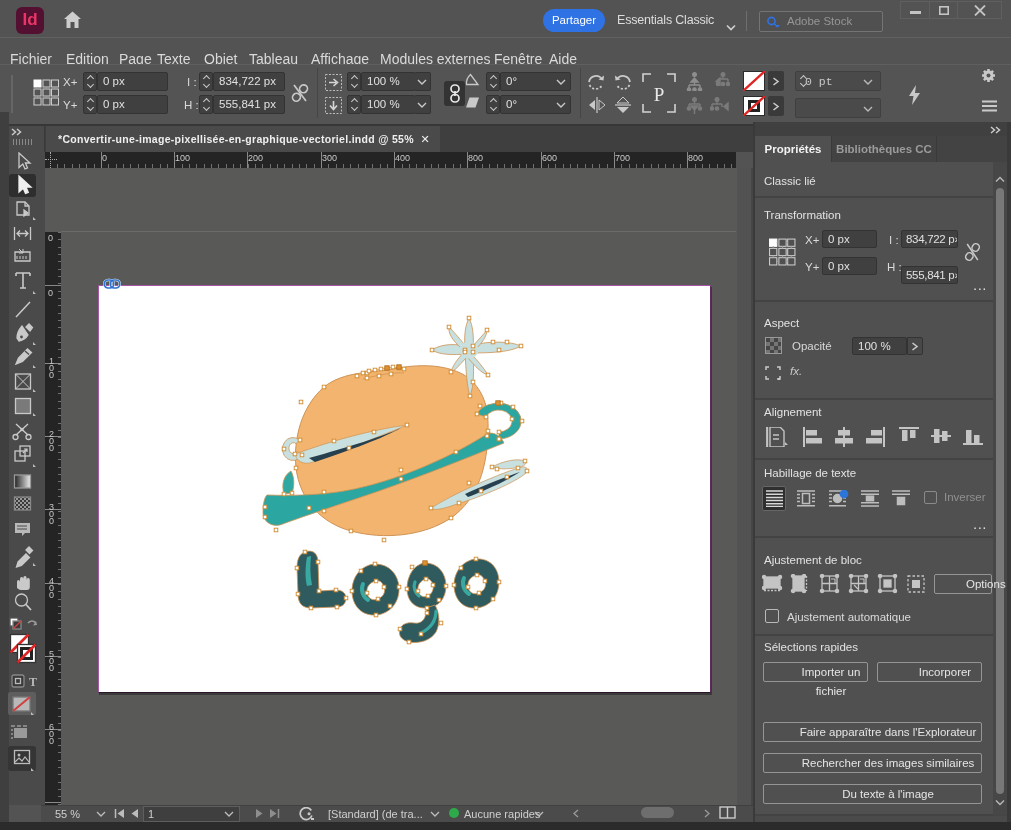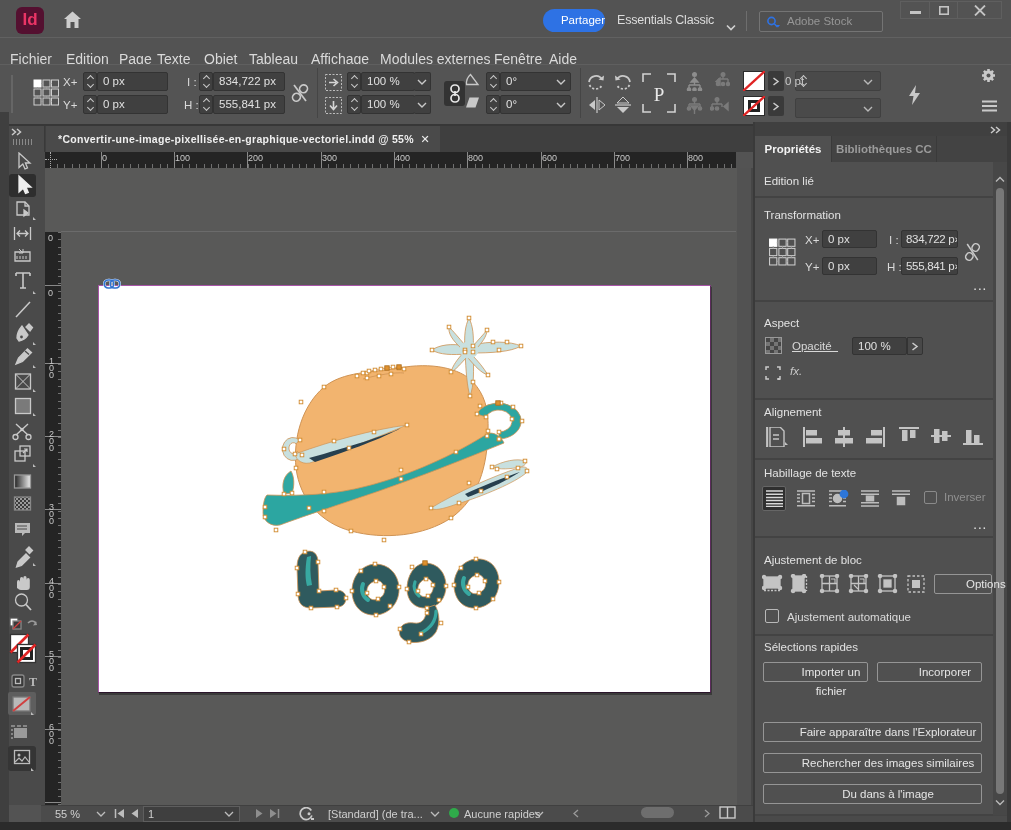--- a/index.html
+++ b/index.html
@@ -7,21 +7,21 @@
     font-family:"Liberation Sans", sans-serif; }
   #app { position:absolute; left:0; top:0; width:1011px; height:830px; background:#535353; }
   .abs { position:absolute; }
 
   
   #titlebar { left:0; top:0; width:1011px; height:38px; background:#535353; border-bottom:1px solid #616161; }
   #idlogo { left:16px; top:7px; width:28px; height:27px; background:#541030; border-radius:6px;
     color:#ea3566; font-weight:bold; font-size:17px; text-align:center; line-height:26px; }
   #homeico { left:63px; top:11px; }
   #partager { left:543px; top:9px; width:62px; height:23px; background:#2e72e4; border-radius:12px;
-    color:#fff; font-size:11.5px; text-align:right; line-height:23px; }
+    color:#fff; font-size:11.5px; text-align:center; line-height:23px; }
   #workspace { left:617px; top:13px; color:#dcdcdc; font-size:12.5px; letter-spacing:-0.2px; }
   #wschev { left:726px; top:17px; }
   #vsep1 { left:746px; top:11px; width:1px; height:20px; background:#6e6e6e; }
   #searchbox { left:759px; top:11px; width:124px; height:21px; background:#505050; border:1px solid #747474; border-radius:2px; }
   #winbtns { left:900px; top:1px; width:102px; height:18px; border:1px solid #5f5f5f; }
   .winb { position:absolute; top:0; height:16px; border-right:1px solid #5f5f5f; }
 
   
   #menubar { left:0; top:39px; width:1011px; height:24px; background:#535353; }
   .menuitem { position:absolute; top:51px; color:#dadada; font-size:14px; }
@@ -300,21 +300,21 @@
   <svg class="abs" style="left:743px;top:96px" width="22" height="20">
       <path d="M0 20 L22 0" stroke="#e02424" stroke-width="2.4"></path>
     </svg>
   <div class="abs" style="left:768px;top:96px;width:16px;height:20px;background:#3a3a3a;border-radius:2px;"></div>
   <svg class="abs chev" style="left:772px;top:102px" width="8" height="9">
       <path d="M1.5 1 L6 4.5 L1.5 8" stroke="#cdcdcd" stroke-width="1.5" fill="none"></path>
     </svg>
 
   <div class="abs" style="left:795px;top:71px;width:86px;height:20px;background:#4a4a4a;border:1px solid #404040;border-radius:2px;"></div>
   <div class="spin" style="left:797px;top:73px;height:16px;background:none;border:none;"></div>
-  <span class="lbl" style="left:785px;top:75px;color:#c9c9c9;">0 pt</span>
+  <span class="lbl" style="left:805px;top:75px;color:#c9c9c9;font-family:Liberation Mono, monospace;">0 pt</span>
   <svg class="abs chev" style="left:863px;top:79px" width="10" height="6">
       <path d="M1 1 L5 5 L9 1" stroke="#b9b9b9" stroke-width="1.4" fill="none"></path>
     </svg>
   <div class="abs" style="left:795px;top:98px;width:86px;height:20px;background:#4a4a4a;border:1px solid #404040;border-radius:2px;"></div>
   <svg class="abs chev" style="left:863px;top:106px" width="10" height="6">
       <path d="M1 1 L5 5 L9 1" stroke="#b9b9b9" stroke-width="1.4" fill="none"></path>
     </svg>
 
   <svg class="abs" style="left:908px;top:85px" width="13" height="20" viewBox="0 0 13 20">
       <path d="M8 0 L1 11 L5.5 11 L4 20 L12 8 L7 8 Z" fill="#c9c9c9"></path>
@@ -706,21 +706,21 @@
   <div class="abs" style="left:755px;top:816px;width:256px;height:6px;background:#4a4a4a;"></div>
   <div class="abs" style="left:993px;top:162px;width:14px;height:653px;background:#474747;"></div>
   <div class="abs" style="left:1007px;top:122px;width:4px;height:700px;background:#3a3a3a;"></div>
   <div class="abs" style="left:996px;top:188px;width:8px;height:606px;border-radius:4px;background:#787878;"></div>
   <svg class="abs" style="left:995px;top:176px" width="10" height="7">
       <path d="M1 5.5 L5 1.5 L9 5.5" stroke="#b9b9b9" stroke-width="1.4" fill="none"></path>
     </svg>
   <svg class="abs" style="left:995px;top:799px" width="10" height="7">
       <path d="M1 1.5 L5 5.5 L9 1.5" stroke="#b9b9b9" stroke-width="1.4" fill="none"></path>
     </svg>
-  <span class="slabel" style="top:175px;left:764px;">Edition lié</span>
+  <span class="slabel" style="top:175px;left:764px;">Classic lié</span>
   <span class="slabel" style="top:209px;left:764px;">Transformation</span>
   <svg class="abs" style="left:768px;top:237px" width="28" height="29" viewBox="0 0 26 28">
     <g stroke="#cfcfcf" fill="none">
         <rect x="1" y="2" width="7" height="7" fill="#fff" stroke="#fff"></rect>
         <rect x="10" y="2" width="7" height="7"></rect>
         <rect x="18.5" y="2" width="7" height="7"></rect>
         <rect x="1" y="11" width="7" height="7"></rect>
         <rect x="10" y="11" width="7" height="7"></rect>
         <rect x="18.5" y="11" width="7" height="7"></rect>
         <rect x="1" y="20" width="7" height="7"></rect>
@@ -729,21 +729,21 @@
         <path d="M8 5.5 h2 M17 5.5 h1.5 M8 23.5 h2 M17 23.5 h1.5 M4.5 9 v2 M13.5 9 v2 M22 9 v2 M4.5 18 v2 M13.5 18 v2 M22 18 v2" stroke="#9a9a9a"></path>
       </g>
   </svg>
   <span class="lbl" style="left:805px;top:234px;">X+</span>
   <div class="field" style="left:822px;top:230px;width:55px;height:18px;">0 px</div>
   <span class="lbl" style="left:889px;top:234px;">I :</span>
   <div class="field" style="left:901px;top:230px;width:57px;height:18px;padding-left:4px;letter-spacing:-0.3px;">834,722 p›</div>
   <span class="lbl" style="left:805px;top:261px;">Y+</span>
   <div class="field" style="left:822px;top:257px;width:55px;height:18px;">0 px</div>
   <span class="lbl" style="left:887px;top:261px;">H :</span>
-  <div class="field" style="left:901px;top:257px;width:57px;height:18px;padding-left:4px;letter-spacing:-0.3px;">555,841 p›</div>
+  <div class="field" style="left:901px;top:266px;width:57px;height:18px;padding-left:4px;letter-spacing:-0.3px;">555,841 p›</div>
   <svg class="abs" style="left:964px;top:242px" width="17" height="20" viewBox="0 0 17 20">
       <g transform="rotate(35 8.5 10)" stroke="#c9c9c9" stroke-width="1.5" fill="none">
         <rect x="5.1" y="0.6" width="6.8" height="7.8" rx="3.4"></rect>
         <rect x="5.1" y="11.6" width="6.8" height="7.8" rx="3.4"></rect>
       </g>
       <path d="M3.2 2 L13.8 18" stroke="#c9c9c9" stroke-width="1.5"></path>
     </svg>
   <div class="abs" style="left:973px;top:284px;width:16px;height:4px;color:#dcdcdc;font-size:15px;line-height:2px;letter-spacing:0.5px;">...</div>
   <span class="slabel" style="top:317px;left:764px;">Aspect</span>
   <svg class="abs" style="left:765px;top:337px" width="17" height="17">
@@ -752,21 +752,21 @@
         <rect x="1" y="1" width="4" height="4"></rect>
         <rect x="9" y="1" width="4" height="4"></rect>
         <rect x="5" y="5" width="4" height="4"></rect>
         <rect x="13" y="5" width="3" height="4"></rect>
         <rect x="1" y="9" width="4" height="4"></rect>
         <rect x="9" y="9" width="4" height="4"></rect>
         <rect x="5" y="13" width="4" height="3"></rect>
         <rect x="13" y="13" width="3" height="3"></rect>
       </g>
     </svg>
-  <span class="lbl" style="left:792px;top:340px;text-decoration:underline;color:#d8d8d8;">Opacité&nbsp;&nbsp;</span>
+  <span class="lbl" style="left:792px;top:340px;color:#d8d8d8;">Opacité&nbsp;&nbsp;</span>
   <div class="field" style="left:852px;top:337px;width:55px;height:18px;">100 %</div>
   <div class="abs" style="left:907px;top:337px;width:16px;height:18px;background:#484848;border:1px solid #333;border-radius:0 2px 2px 0;"></div>
   <svg class="abs" style="left:911px;top:342px" width="8" height="9">
       <path d="M1.5 1 L6 4.5 L1.5 8" stroke="#cdcdcd" stroke-width="1.5" fill="none"></path>
     </svg>
   <svg class="abs" style="left:765px;top:366px" width="16" height="14" viewBox="0 0 16 14">
       <g stroke="#c9c9c9" stroke-width="1.5" fill="none">
         <path d="M1 4 v-3 h3 M12 1 h3 v3 M15 10 v3 h-3 M4 13 h-3 v-3"></path>
       </g>
       <rect x="13" y="12" width="2" height="2" fill="#c9c9c9"></rect>
@@ -899,14 +899,14 @@
 
   <div class="rbtn" style="left:934px;top:574px;width:58px;height:20px;line-height:19px;">Options</div>
   <div class="abs" style="left:765px;top:609px;width:14px;height:14px;border:1px solid #b9b9b9;border-radius:2px;"></div>
   <span class="lbl" style="left:787px;top:611px;">Ajustement automatique</span>
 
   <span class="slabel" style="top:641px;left:764px;">Sélections rapides</span>
   <div class="rbtn" style="left:763px;top:662px;width:105px;height:20px;line-height:19px;">Importer un fichier</div>
   <div class="rbtn" style="left:877px;top:662px;width:105px;height:20px;line-height:19px;">Incorporer</div>
   <div class="rbtn" style="left:763px;top:722px;width:219px;height:20px;line-height:19px;">Faire apparaître dans l'Explorateur</div>
   <div class="rbtn" style="left:763px;top:753px;width:219px;height:20px;line-height:19px;">Rechercher des images similaires</div>
-  <div class="rbtn" style="left:763px;top:784px;width:219px;height:20px;line-height:19px;">Du dans à l'image</div>
+  <div class="rbtn" style="left:763px;top:784px;width:219px;height:20px;line-height:19px;">Du texte à l'image</div>
 </div>
 
 </body></html>

